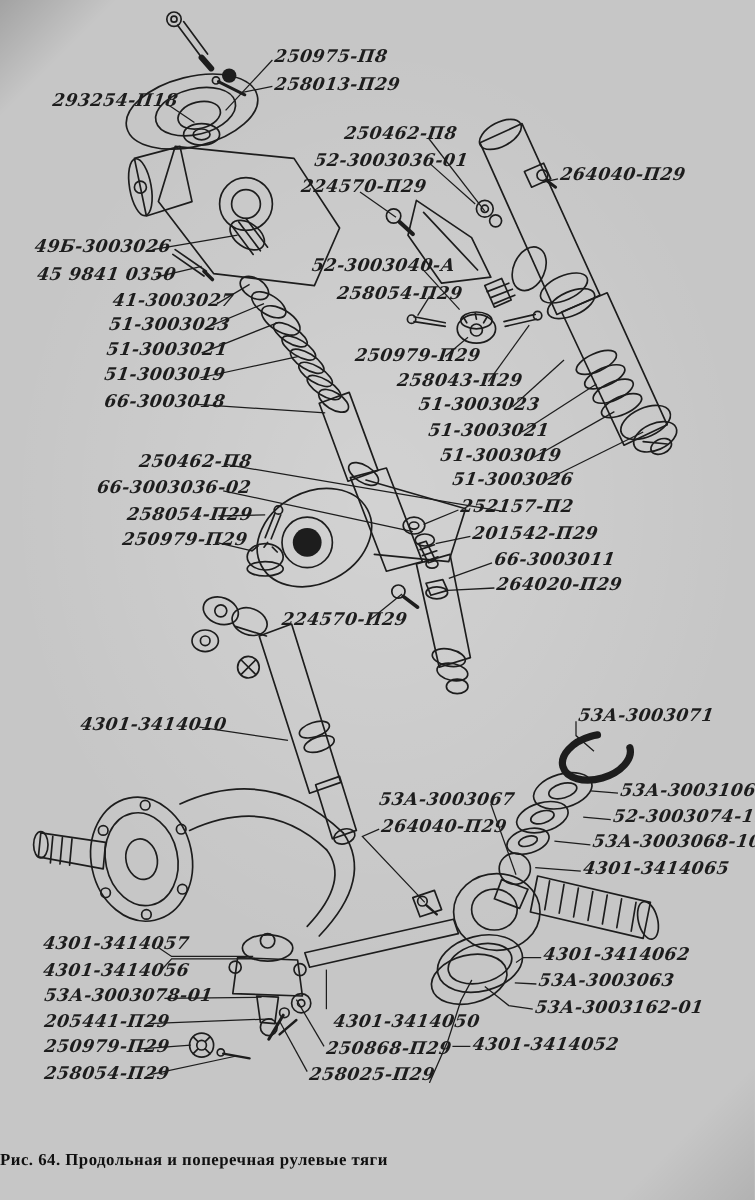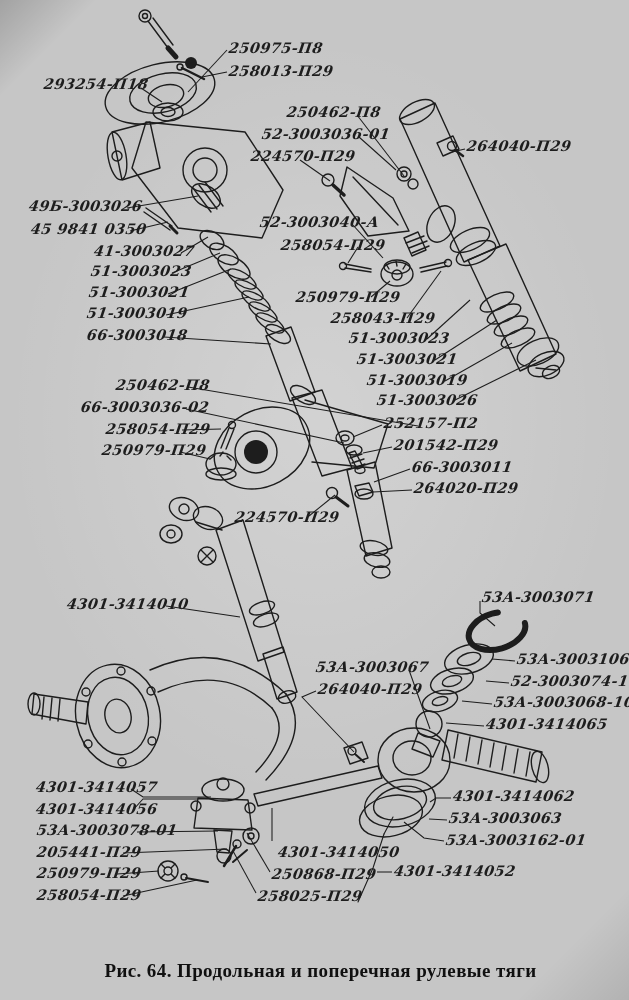--- a/index.html
+++ b/index.html
@@ -22,22 +22,22 @@
   .dark{fill:var(--ink);stroke:none;}
   .leader{fill:none;stroke:var(--ink);stroke-width:1.05;}
   #labels-layer{position:absolute;inset:0;}
   .part-label{
     position:absolute;white-space:nowrap;color:var(--ink);
     font-family:"DejaVu Serif", serif;
     font-style:italic;font-weight:600;font-size:14.5px;letter-spacing:.4px;
     transform:skewX(-8deg);
   }
   .caption{
-    position:absolute;left:12px;right:0;top:960px;text-align:center;
-    font-family:"Liberation Serif", serif;font-weight:bold;font-size:19px;color:#101010;
+    position:absolute;left:0;right:0;top:960px;
+    font-family:"Liberation Serif", serif;font-weight:bold;font-size:14px;color:#101010;
     letter-spacing:.4px;
   }
 </style>
 </head>
 <body>
 
 <div id="page">
 
   <svg id="drawing" width="629" height="1000" viewBox="0 0 629 1000">
 

